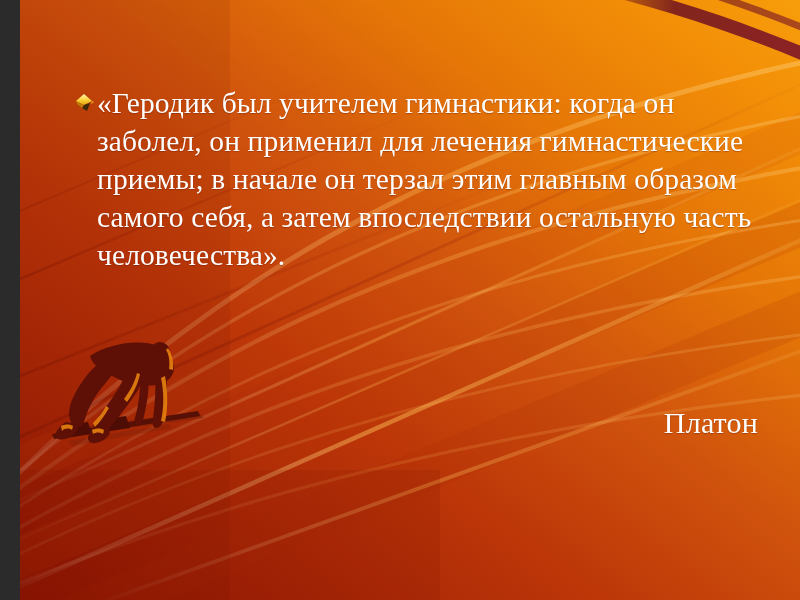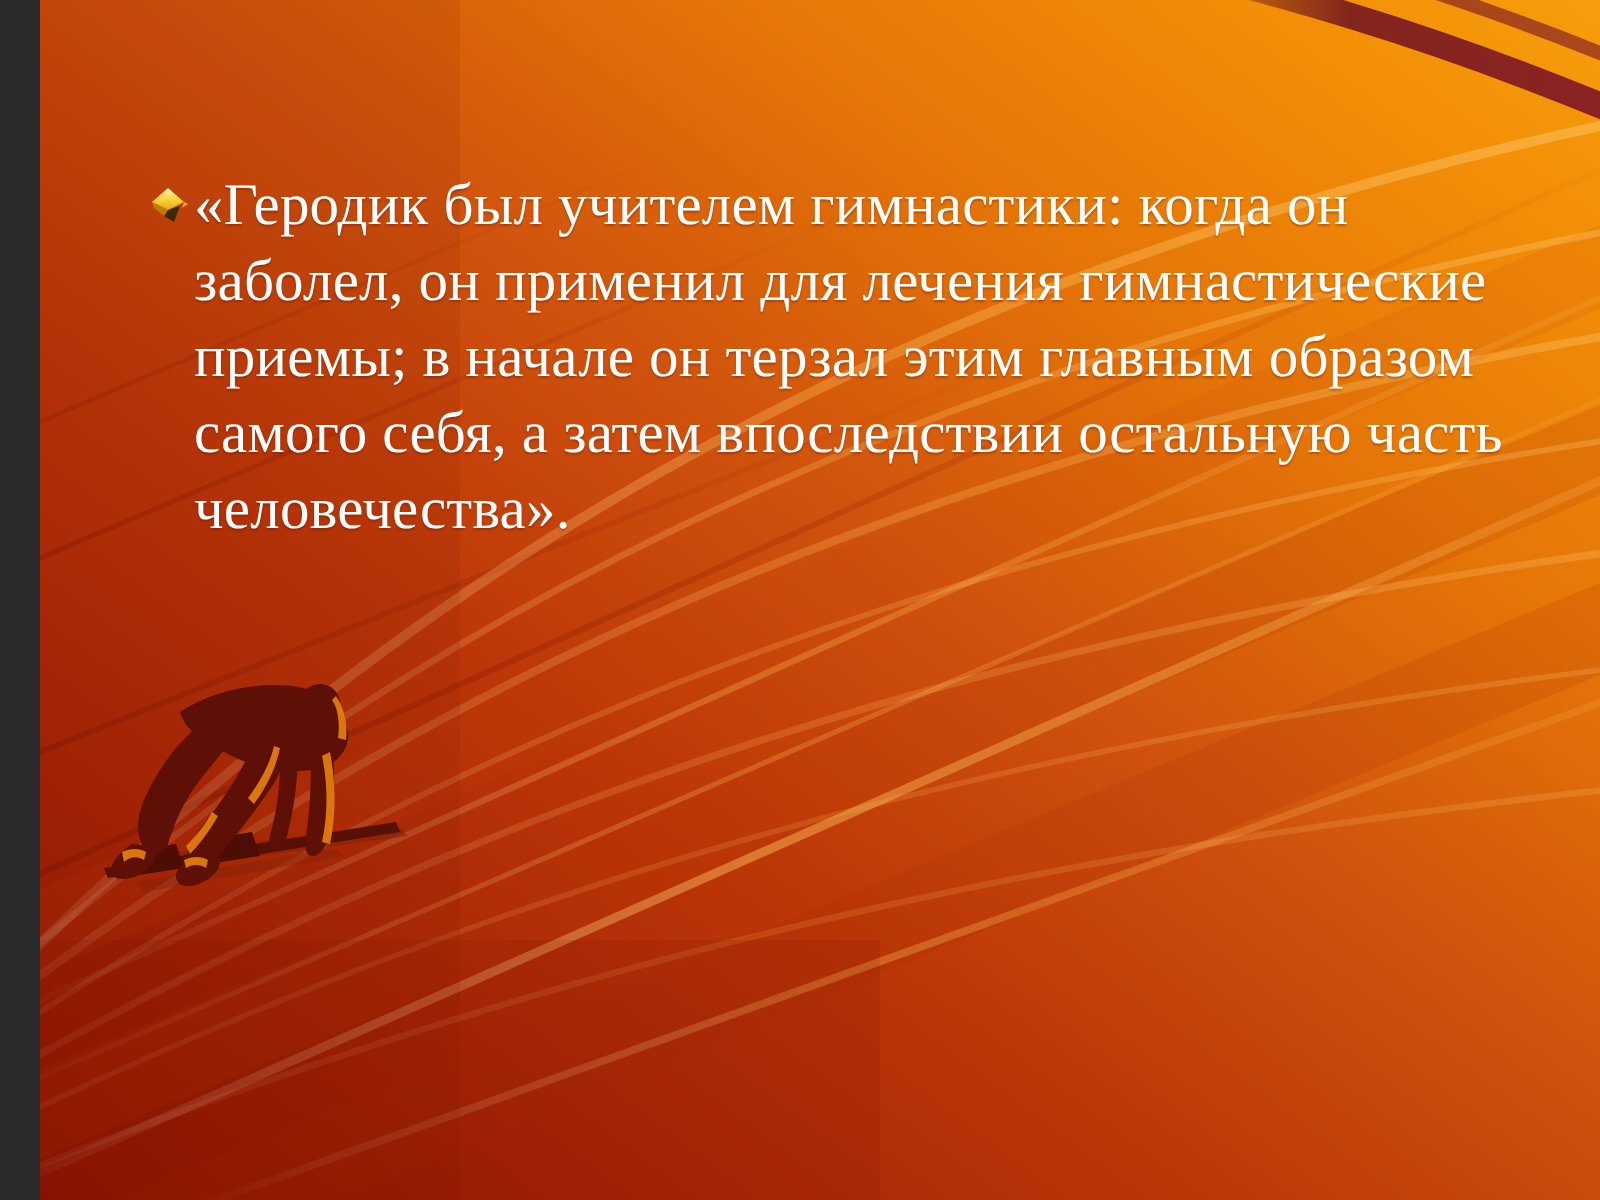--- a/index.html
+++ b/index.html
@@ -244,15 +244,16 @@
 
           <path d="M 18 10 L 20 11 L 17 13 Z" fill="#e8b212"></path>
 
           <path d="M 10 14 L 16 12 L 13 20 L 8 17 Z" fill="#3a2a06"></path>
           <path d="M 2 10 L 10 14 L 8 17 L 3 13 Z" fill="#c08f0a" opacity="0.75"></path>
         </svg>
       </span>
       <span class="quote-text">«Геродик был учителем гимнастики: когда он заболел, он применил для лечения гимнастические приемы; в начале он терзал этим главным образом самого себя, а затем впоследствии остальную часть человечества».</span>
     </div>
 
+    <div class="attribution">Платон</div>
 
   </div>
 </div>
 
 </body></html>

